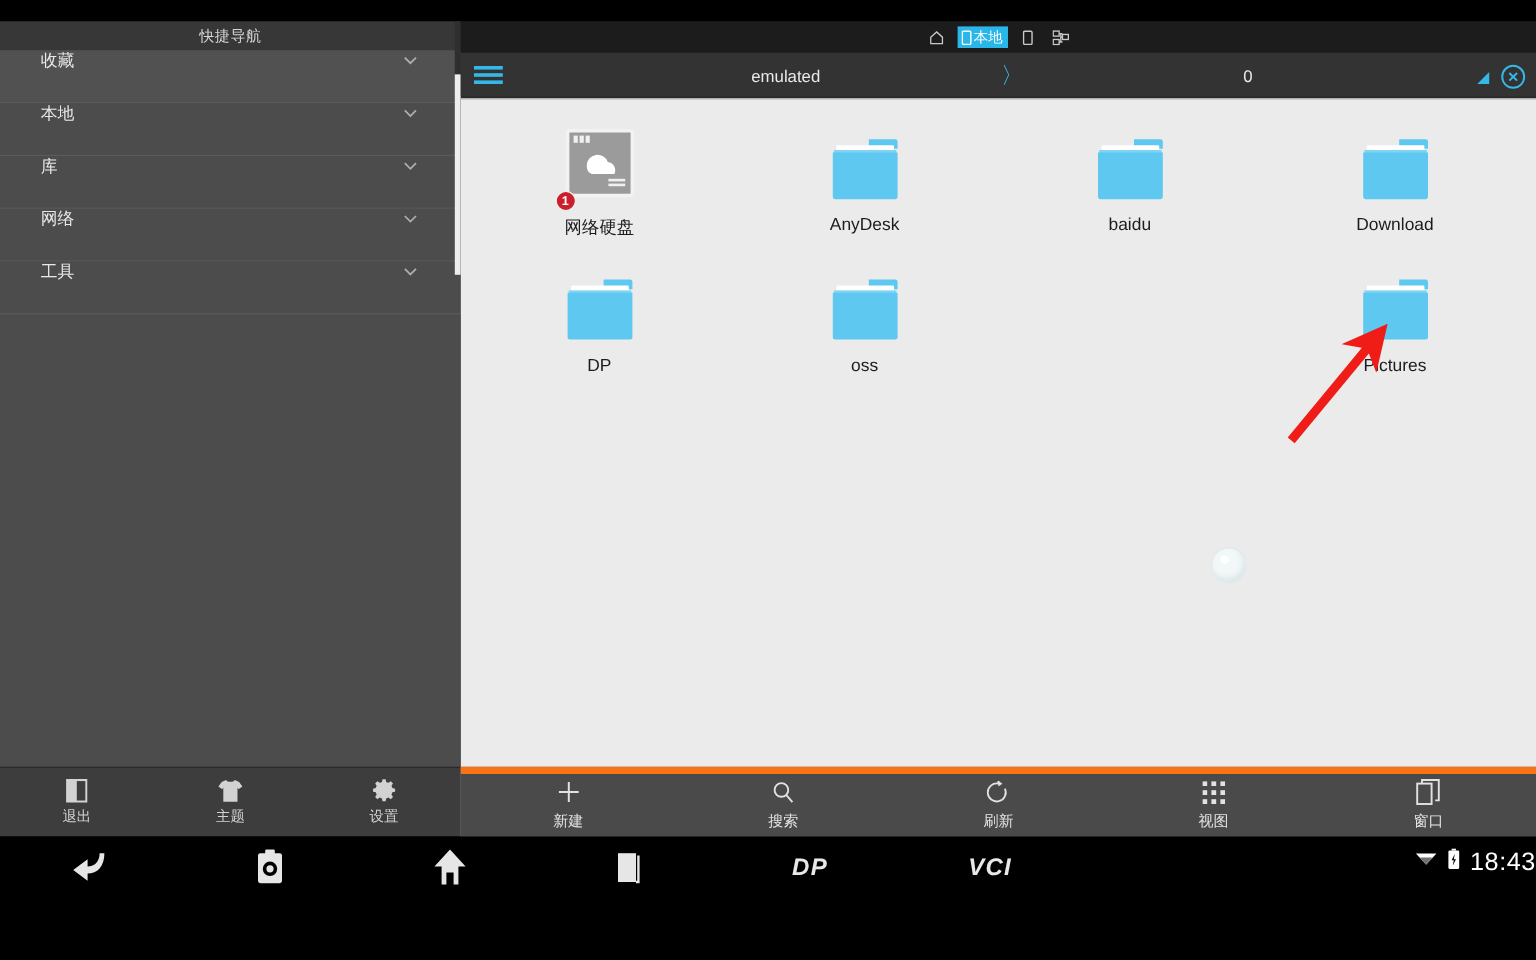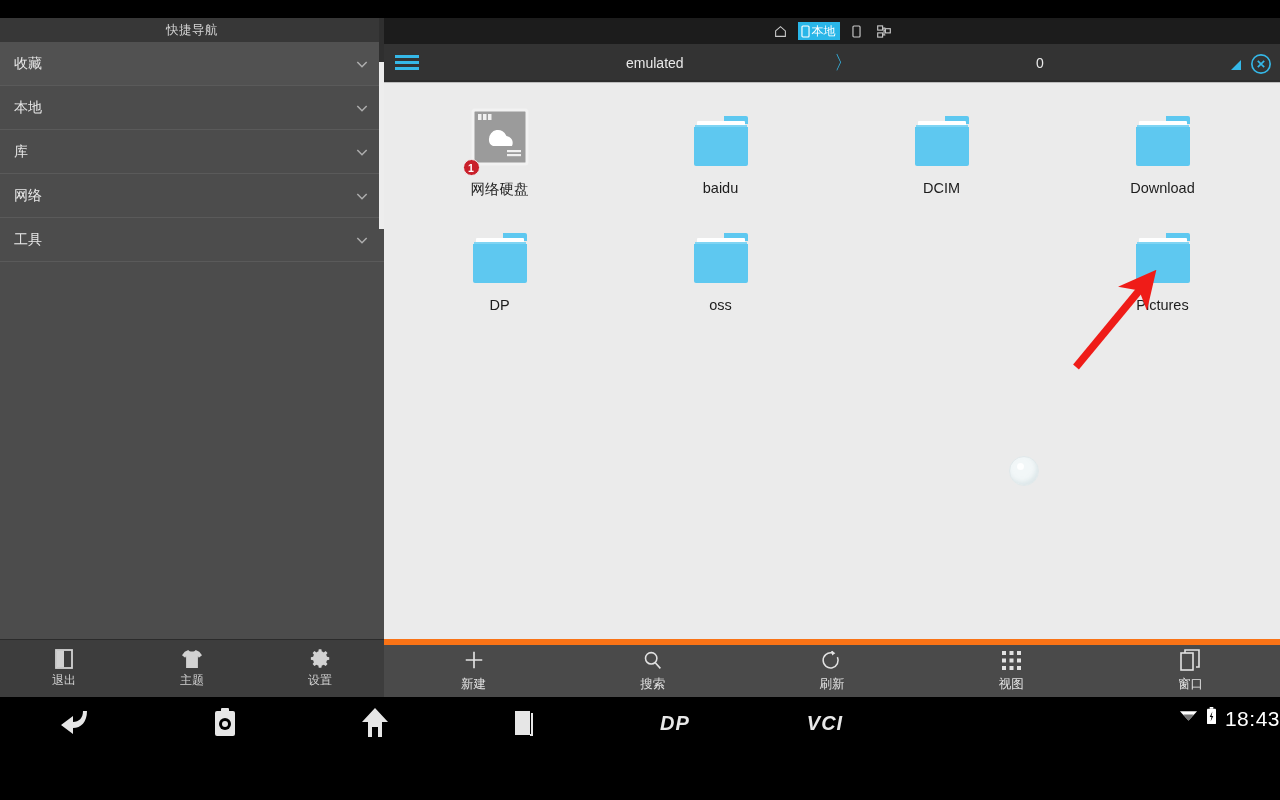--- a/index.html
+++ b/index.html
@@ -22,22 +22,22 @@
     position:absolute; left:0; top:18px; width:384px; height:679px;
     background:#4c4c4c;
   }
   .sidebar-header {
     height:24px; background:#373737;
     display:flex; align-items:center; justify-content:center;
     color:#d6d6d6; font-size:12.5px; letter-spacing:.5px;
   }
   .nav-list { position:relative; }
   .nav-item {
-    height:44px; display:flex; align-items:center;
-    padding:0 14px; background:#4c4c4c;
+    height:44px; display:flex; align-items:flex-start;
+    padding:0 34px; background:#4c4c4c;
     border-bottom:1px solid #5a5a5a;
     color:#e8e8e8; font-size:14px;
   }
   .nav-item:first-child { background:#515151; }
   .nav-label { flex:1; }
   .chev { width:16px; height:16px; opacity:.75; }
   .chev svg { display:block; }
   .side-scrollbar {
     position:absolute; right:0; top:0; width:5px; height:44px;
     background:#2f2f2f;
@@ -315,32 +315,32 @@
           </div>
           <div class="cell">
             <span class="glyph">
               <svg width="62" height="58" viewBox="0 0 62 58">
                 <path d="M34 2 H56 A2 2 0 0 1 58 4 V10 H34 Z" fill="#5ec8f0"></path>
                 <rect x="7" y="7" width="48" height="6" rx="1" fill="#ffffff"></rect>
                 <rect x="5" y="11" width="52" height="3" fill="#7fd4f3"></rect>
                 <path d="M4 13 H58 V50 A2 2 0 0 1 56 52 H6 A2 2 0 0 1 4 50 Z" fill="#5ec8f0"></path>
               </svg>
             </span>
-            <span class="name">baidu</span>
+            <span class="name">AnyDesk</span>
           </div>
           <div class="cell">
             <span class="glyph">
               <svg width="62" height="58" viewBox="0 0 62 58">
                 <path d="M34 2 H56 A2 2 0 0 1 58 4 V10 H34 Z" fill="#5ec8f0"></path>
                 <rect x="7" y="7" width="48" height="6" rx="1" fill="#ffffff"></rect>
                 <rect x="5" y="11" width="52" height="3" fill="#7fd4f3"></rect>
                 <path d="M4 13 H58 V50 A2 2 0 0 1 56 52 H6 A2 2 0 0 1 4 50 Z" fill="#5ec8f0"></path>
               </svg>
             </span>
-            <span class="name">DCIM</span>
+            <span class="name">baidu</span>
           </div>
           <div class="cell">
             <span class="glyph">
               <svg width="62" height="58" viewBox="0 0 62 58">
                 <path d="M34 2 H56 A2 2 0 0 1 58 4 V10 H34 Z" fill="#5ec8f0"></path>
                 <rect x="7" y="7" width="48" height="6" rx="1" fill="#ffffff"></rect>
                 <rect x="5" y="11" width="52" height="3" fill="#7fd4f3"></rect>
                 <path d="M4 13 H58 V50 A2 2 0 0 1 56 52 H6 A2 2 0 0 1 4 50 Z" fill="#5ec8f0"></path>
               </svg>
             </span>

